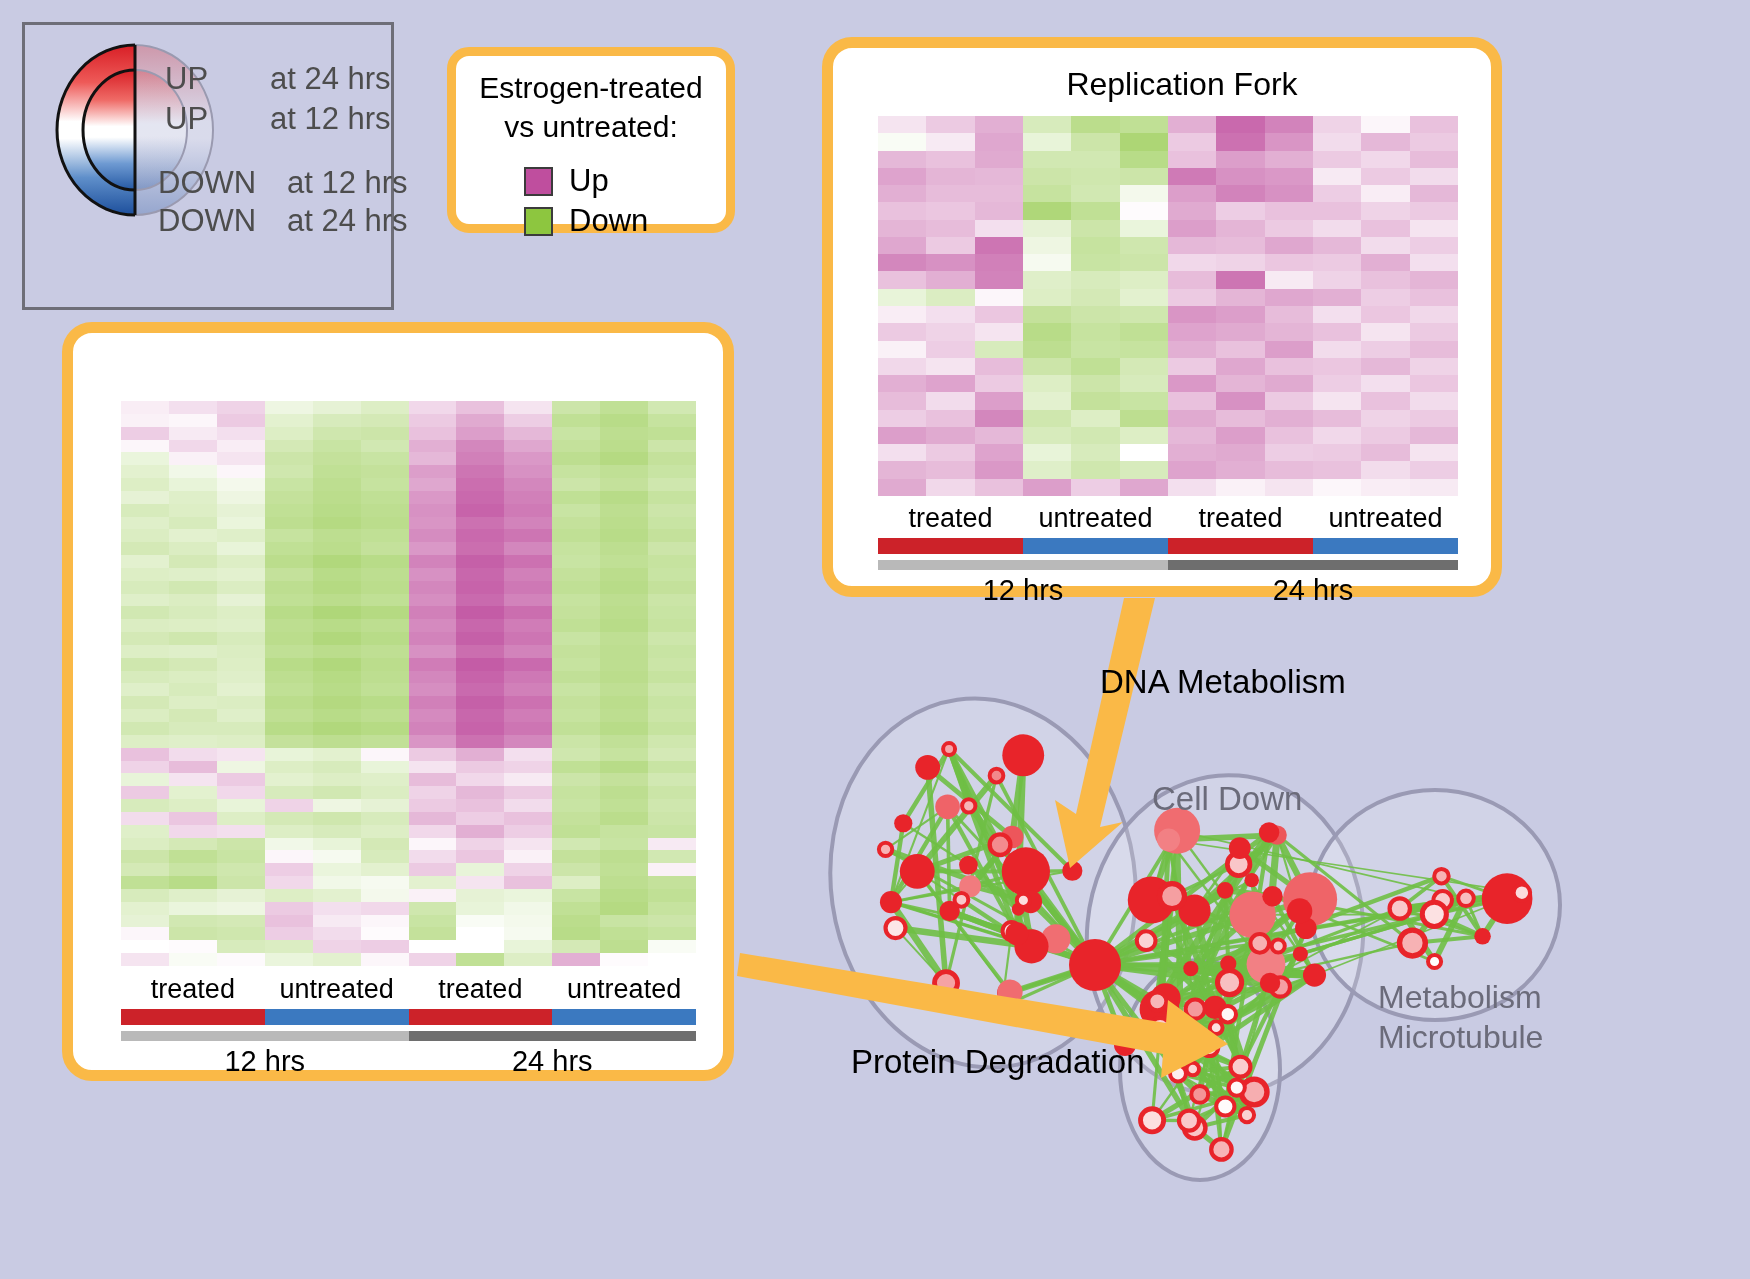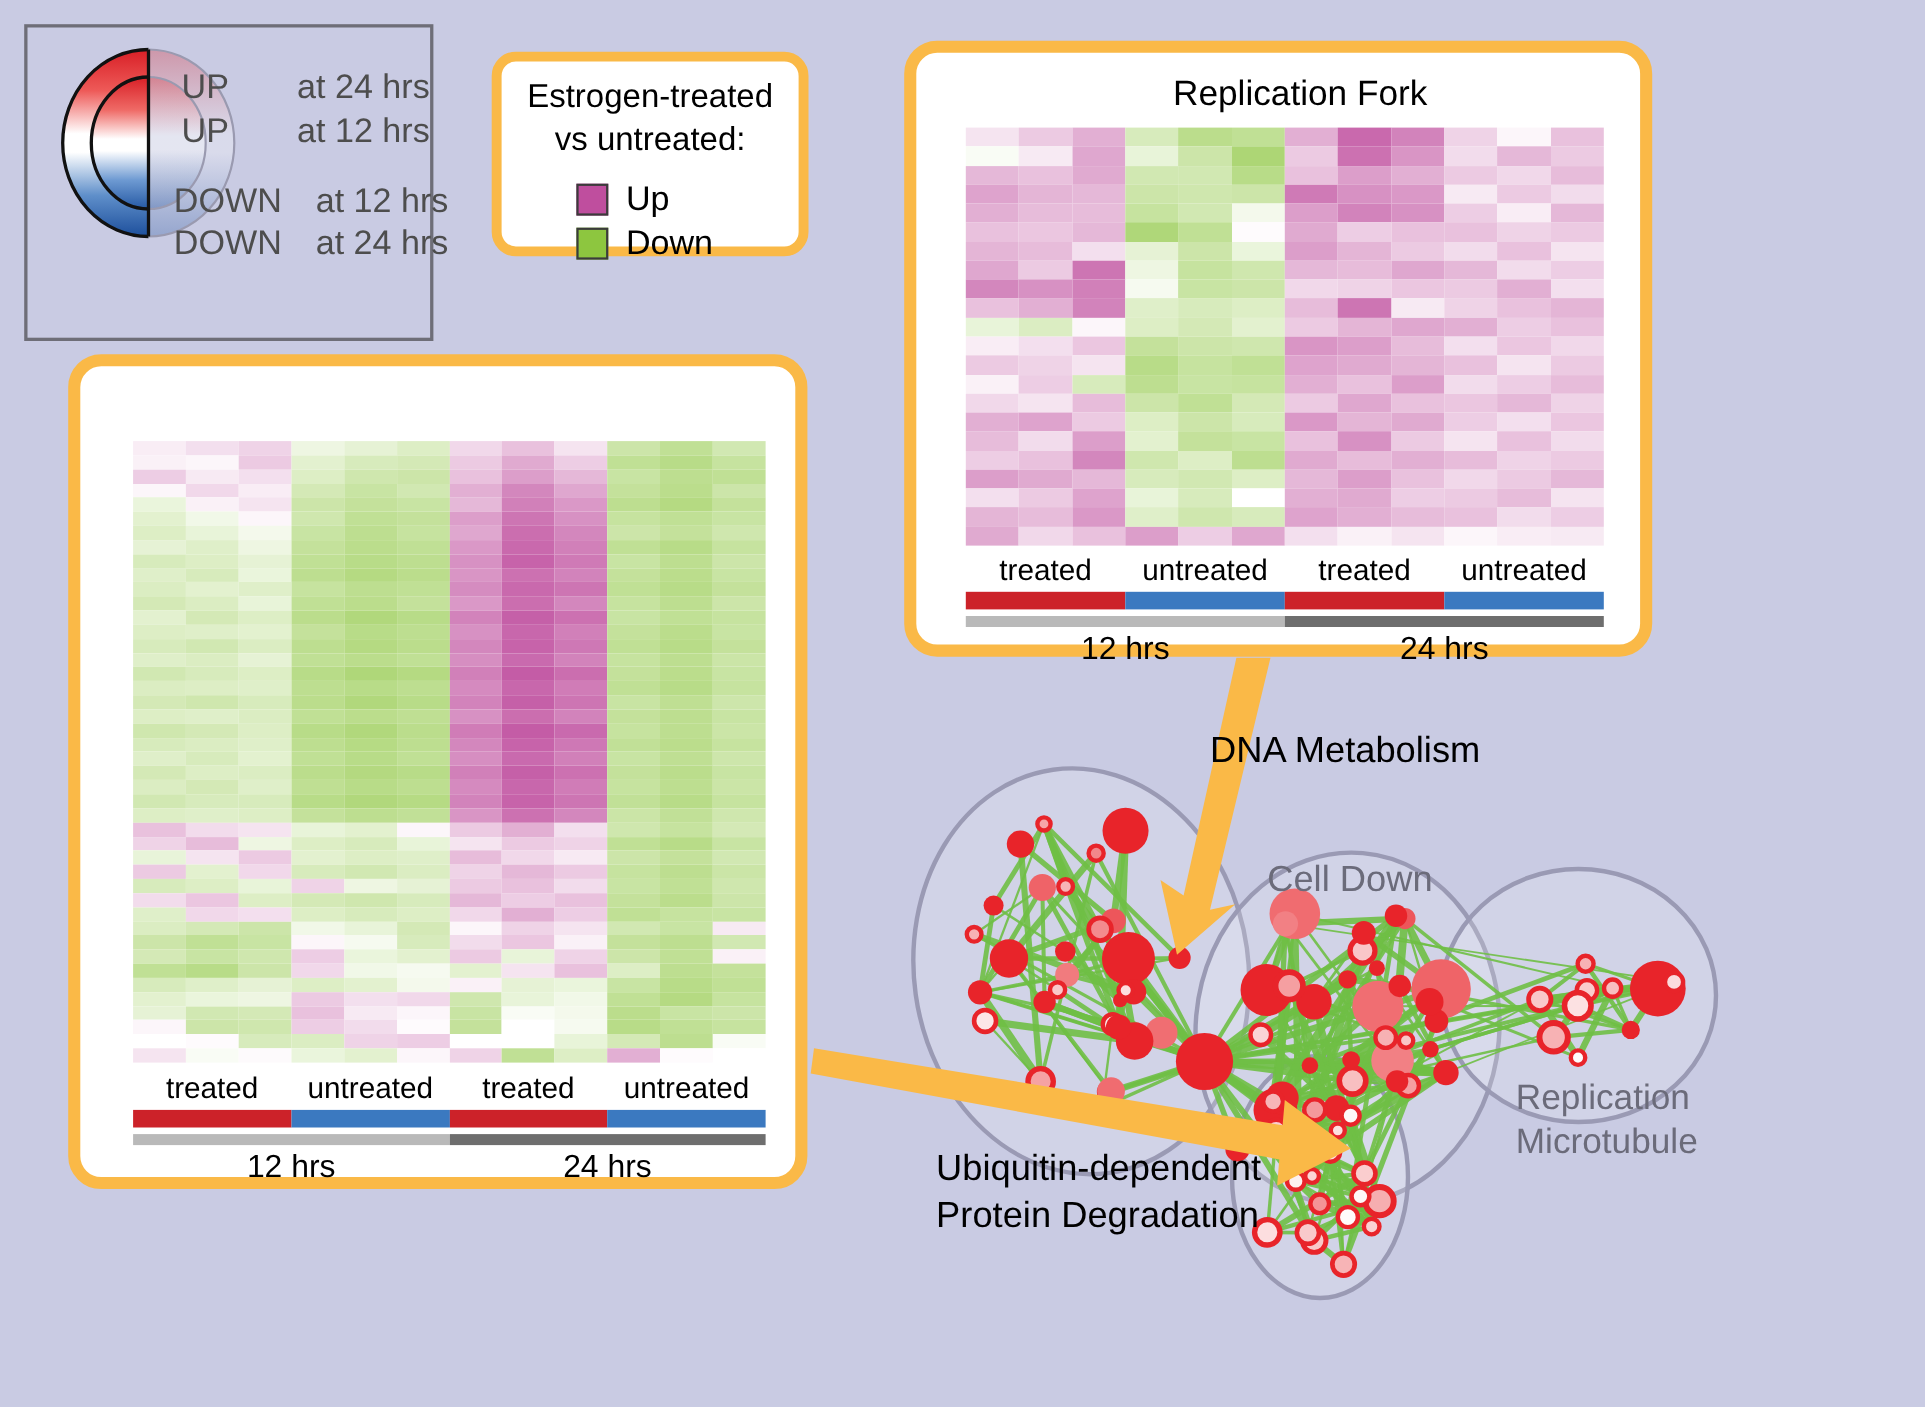--- a/index.html
+++ b/index.html
@@ -1385,22 +1385,21 @@
     <g>
       <polygon points="740,953 1166,1023 1168,1000 1228,1044 1161,1078 1163,1054 737,976" fill="#fab947"></polygon>
     </g>
   </svg>
 
   <div class="net-label" id="lbl-dna">DNA Metabolism</div>
 
   <div class="net-label" id="lbl-cellcycle">Cell Down</div>
 
   <div class="net-label" id="lbl-micro">
-    <div>Replication</div>
+    <div>Metabolism</div>
     <div>Microtubule</div>
   </div>
 
   <div class="net-label" id="lbl-ubi">
-    <div>Ubiquitin-dependent</div>
     <div>Protein Degradation</div>
   </div>
 
 </div>
 
 </body></html>

